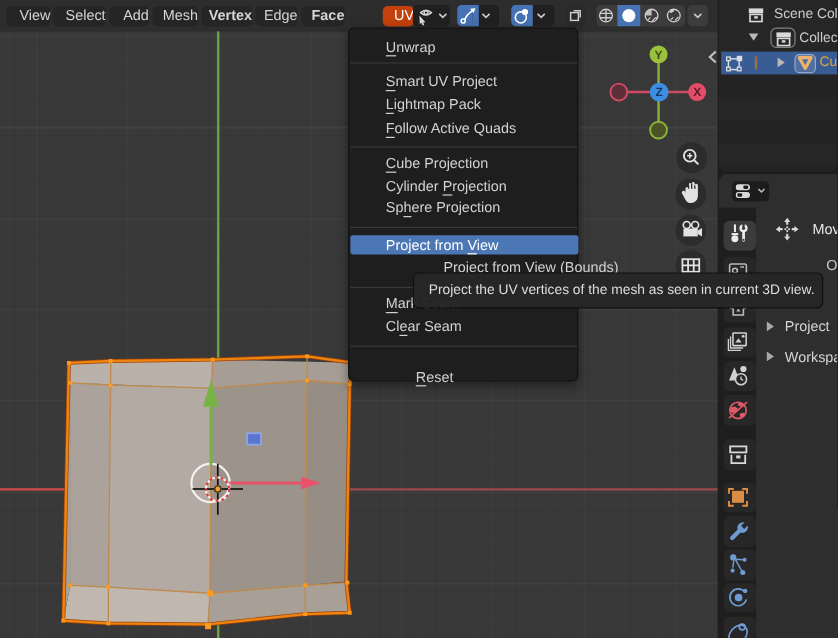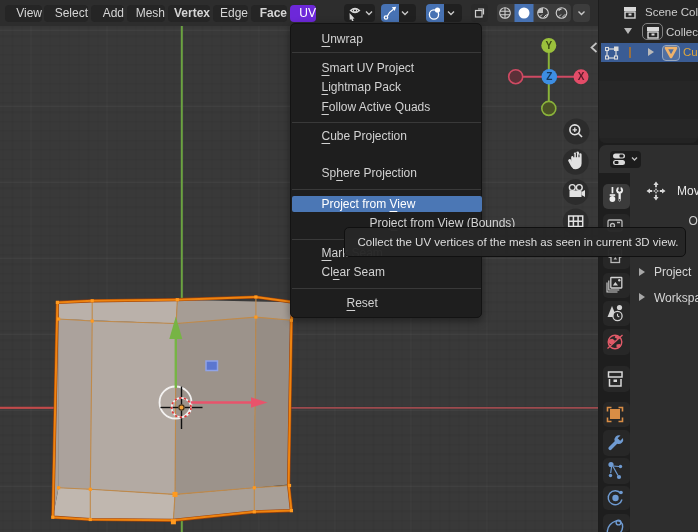--- a/index.html
+++ b/index.html
@@ -12,21 +12,21 @@
  background-image:
   repeating-linear-gradient(to right, rgba(255,255,255,0.045) 0 1px, transparent 1px 76px),
   repeating-linear-gradient(to bottom, rgba(255,255,255,0.045) 0 1px, transparent 1px 76px),
   repeating-linear-gradient(to right, rgba(0,0,0,0.04) 0 1px, transparent 1px 9.5px),
   repeating-linear-gradient(to bottom, rgba(0,0,0,0.04) 0 1px, transparent 1px 9.5px);
  background-position: 30.5px 3.8px, 30.5px 3.8px, 2.5px 0.3px, 2.5px 0.3px;}
 
 #hdr{left:0;top:0;width:598px;height:26px;background:#2d2d2d;}
 .mbtn{position:absolute;top:5px;height:17px;border-radius:4px;background:#252525;
  color:#d5d5d5;font-size:12px;line-height:17px;text-align:right;}
-.mbtn.sel{background:#6d28d9;color:#fff;}
+.mbtn.sel{background:#c2410c;color:#fff;margin-left:29px;}
 
 #outliner{left:599px;top:0;width:99px;height:143px;background:#262626;
   border-radius:0 0 7px 7px;overflow:hidden;font-size:11.5px;color:#cccccc;}
 #props{left:599px;top:145px;width:99px;height:387px;background:#2e2e2e;
   border-radius:7px 0 0 0;overflow:hidden;}
 #tabcol{position:absolute;left:0;top:28px;width:31px;height:359px;background:#1e1e1e;}
 
 #menu{left:290px;top:23px;width:192px;height:295px;background:#1e1e1e;
  border:1px solid #131313;border-radius:5px;box-shadow:0 3px 9px rgba(0,0,0,0.4);}
 .mi{position:absolute;left:30.5px;height:19px;line-height:19px;font-size:12px;color:#d2d2d2;white-space:nowrap;}
@@ -379,25 +379,26 @@
     <div class="abs" style="left:55px;top:143.5px;height:19px;line-height:19px;font-size:12px;color:#d5d5d5;white-space:nowrap;">Workspace</div>
   </div>
   <div id="menu" class="abs">
     <div class="mi" style="top:6.1px;"><u>U</u>nwrap</div>
     <div class="msep" style="top:27.6px;"></div>
     <div class="mi" style="top:34.8px;"><u>S</u>mart UV Project</div>
     <div class="mi" style="top:54.1px;"><u>L</u>ightmap Pack</div>
     <div class="mi" style="top:73.7px;"><u>F</u>ollow Active Quads</div>
     <div class="msep" style="top:98px;"></div>
     <div class="mi" style="top:103.4px;"><u>C</u>ube Projection</div>
+    <div class="mi" style="top:121.7px;">Cylinder <u>P</u>rojection</div>
     <div class="mi" style="top:139.9px;">Sp<u>h</u>ere Projection</div>
     <div class="msep" style="top:164.5px;"></div>
     <div id="mhl"></div>
     <div class="mi" style="top:170.7px;color:#fff;">Project from <u>V</u>iew</div>
     <div class="mi" style="top:190.1px;padding-left:48px;">Proj<u>e</u>ct from View (Bounds)</div>
     <div class="msep" style="top:214.6px;"></div>
     <div class="mi" style="top:220.4px;"><u>M</u>ark Seam</div>
     <div class="mi" style="top:239px;">Cl<u>e</u>ar Seam</div>
     <div class="msep" style="top:264.3px;"></div>
-    <div class="mi" style="top:270px;padding-left:25px;"><u>R</u>eset</div>
+    <div class="mi" style="top:281px;padding-left:25px;"><u>R</u>eset</div>
   </div>
-  <div id="tip" class="abs">Collect the UV vertices of the mesh as seen in current 3D view.</div>
+  <div id="tip" class="abs">Project the UV vertices of the mesh as seen in current 3D view.</div>
 </div>
 
 </body></html>

